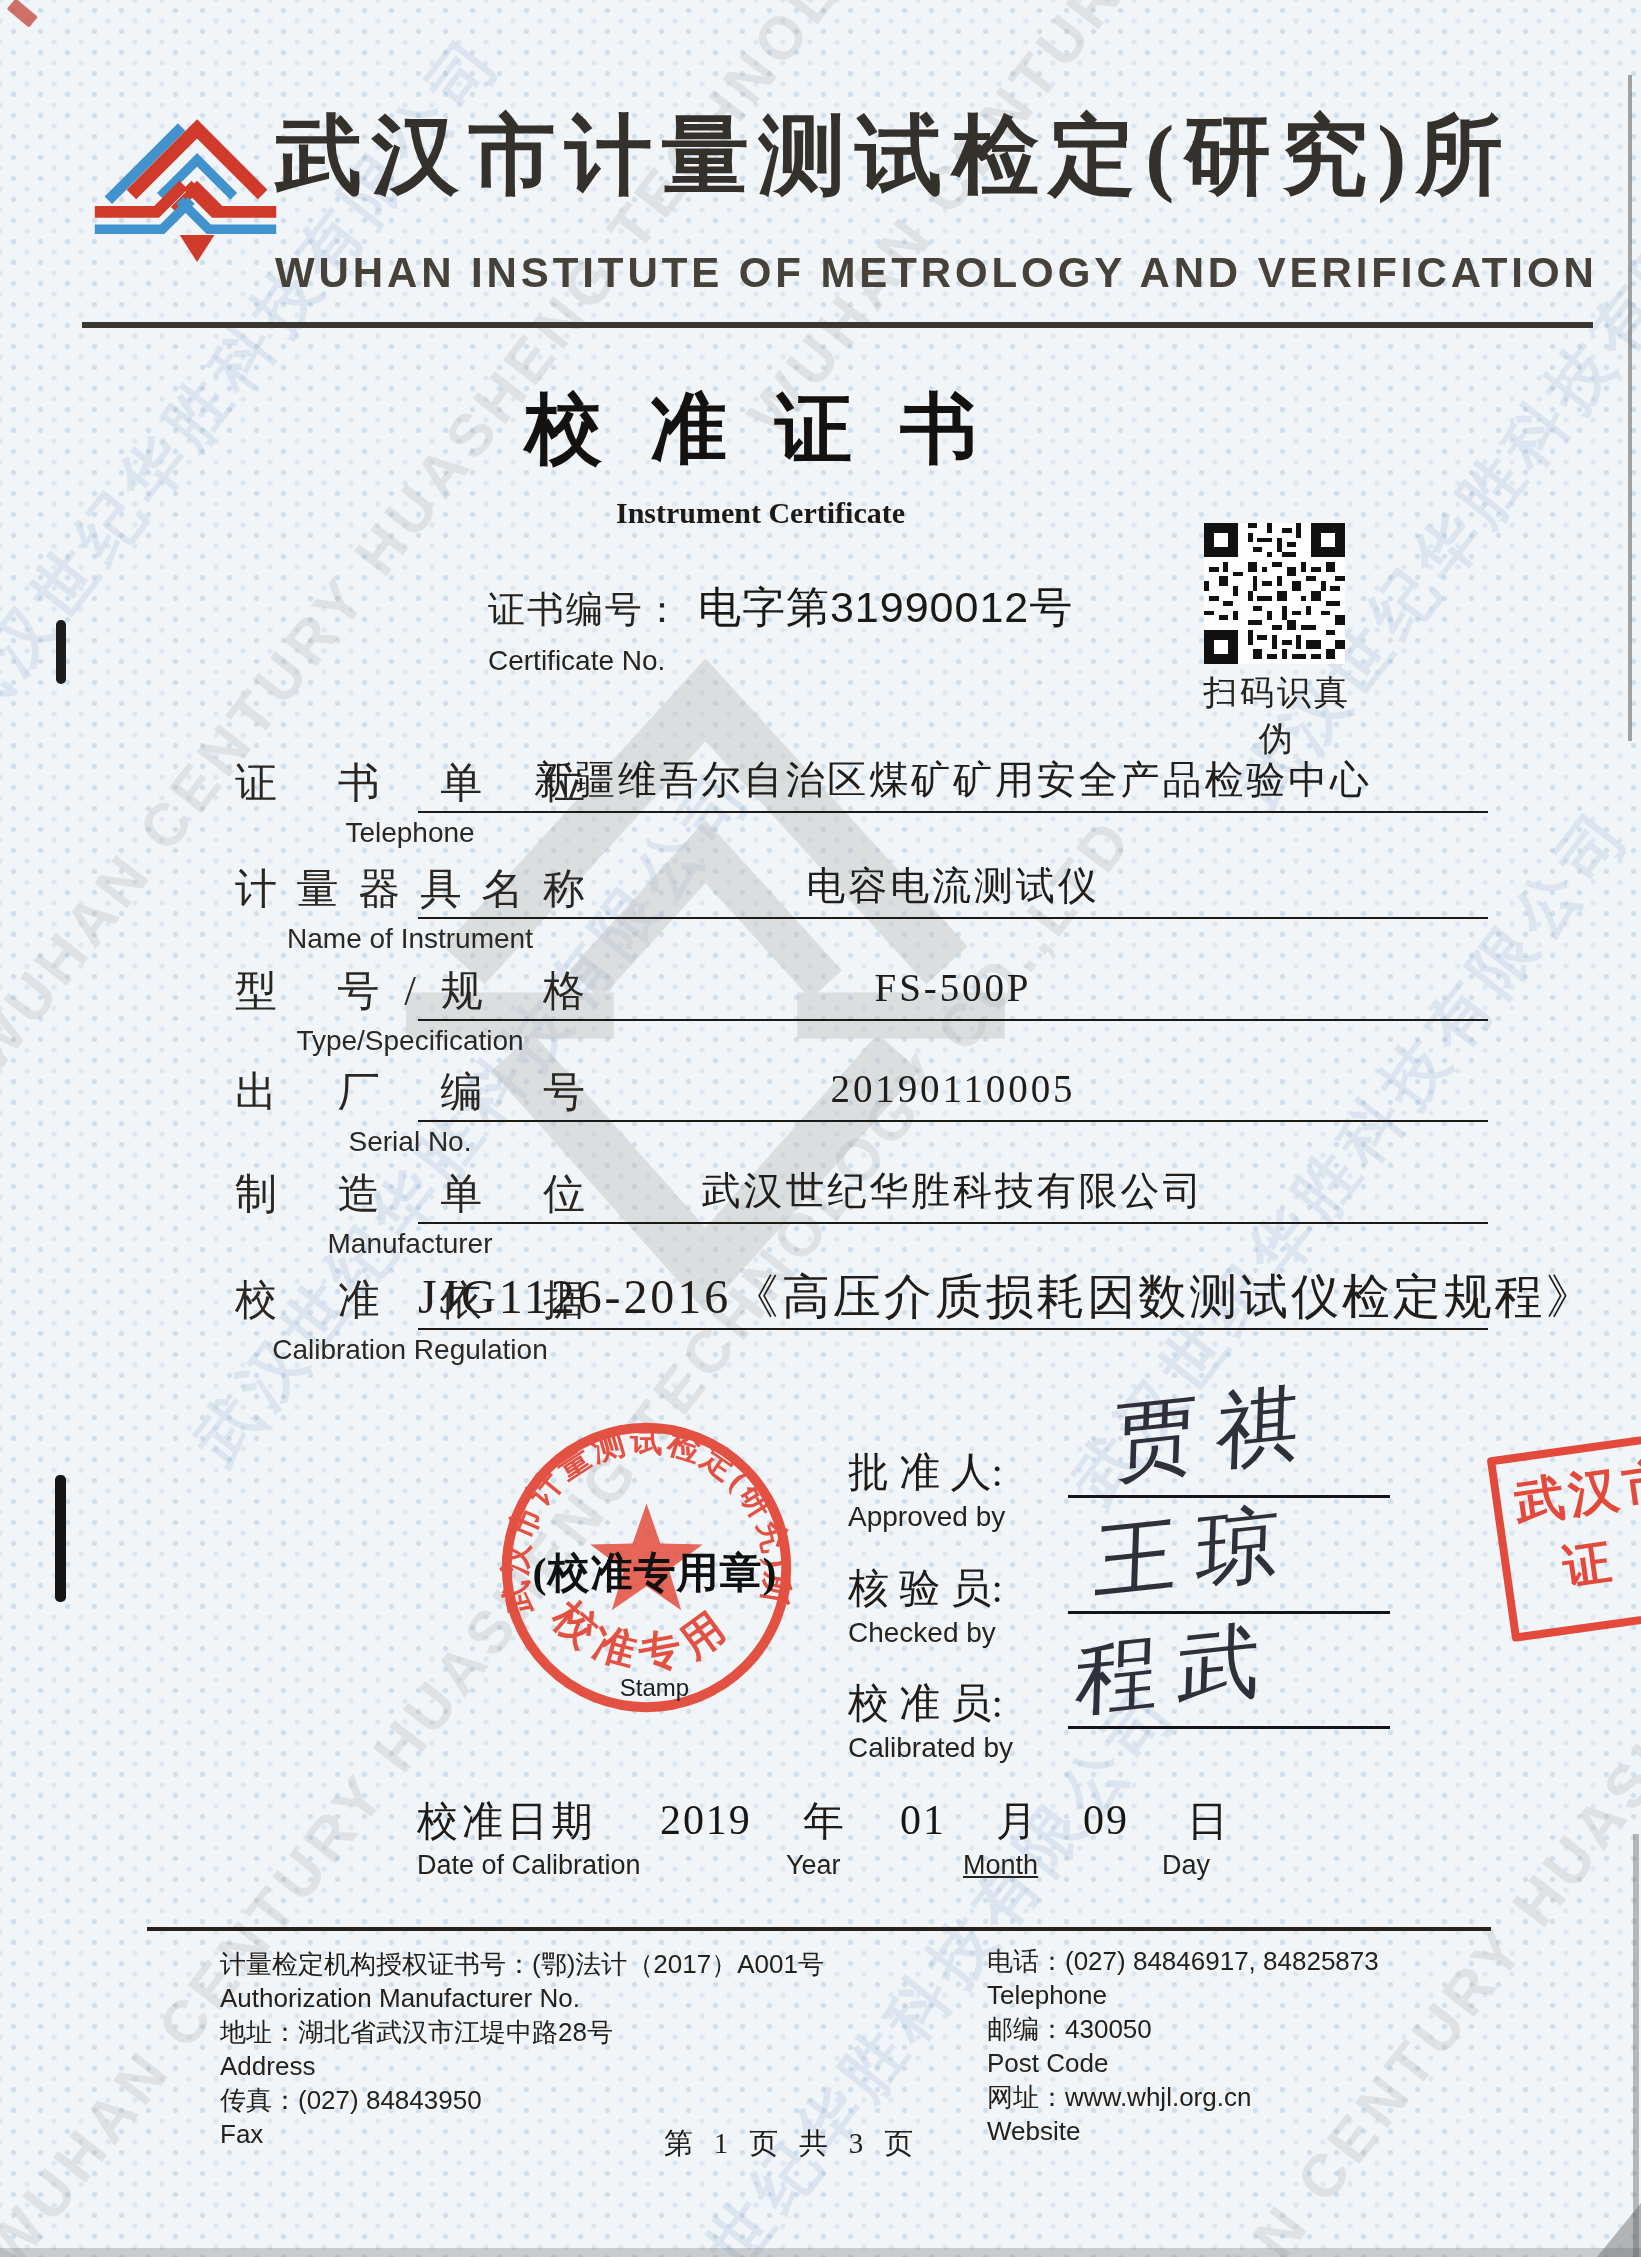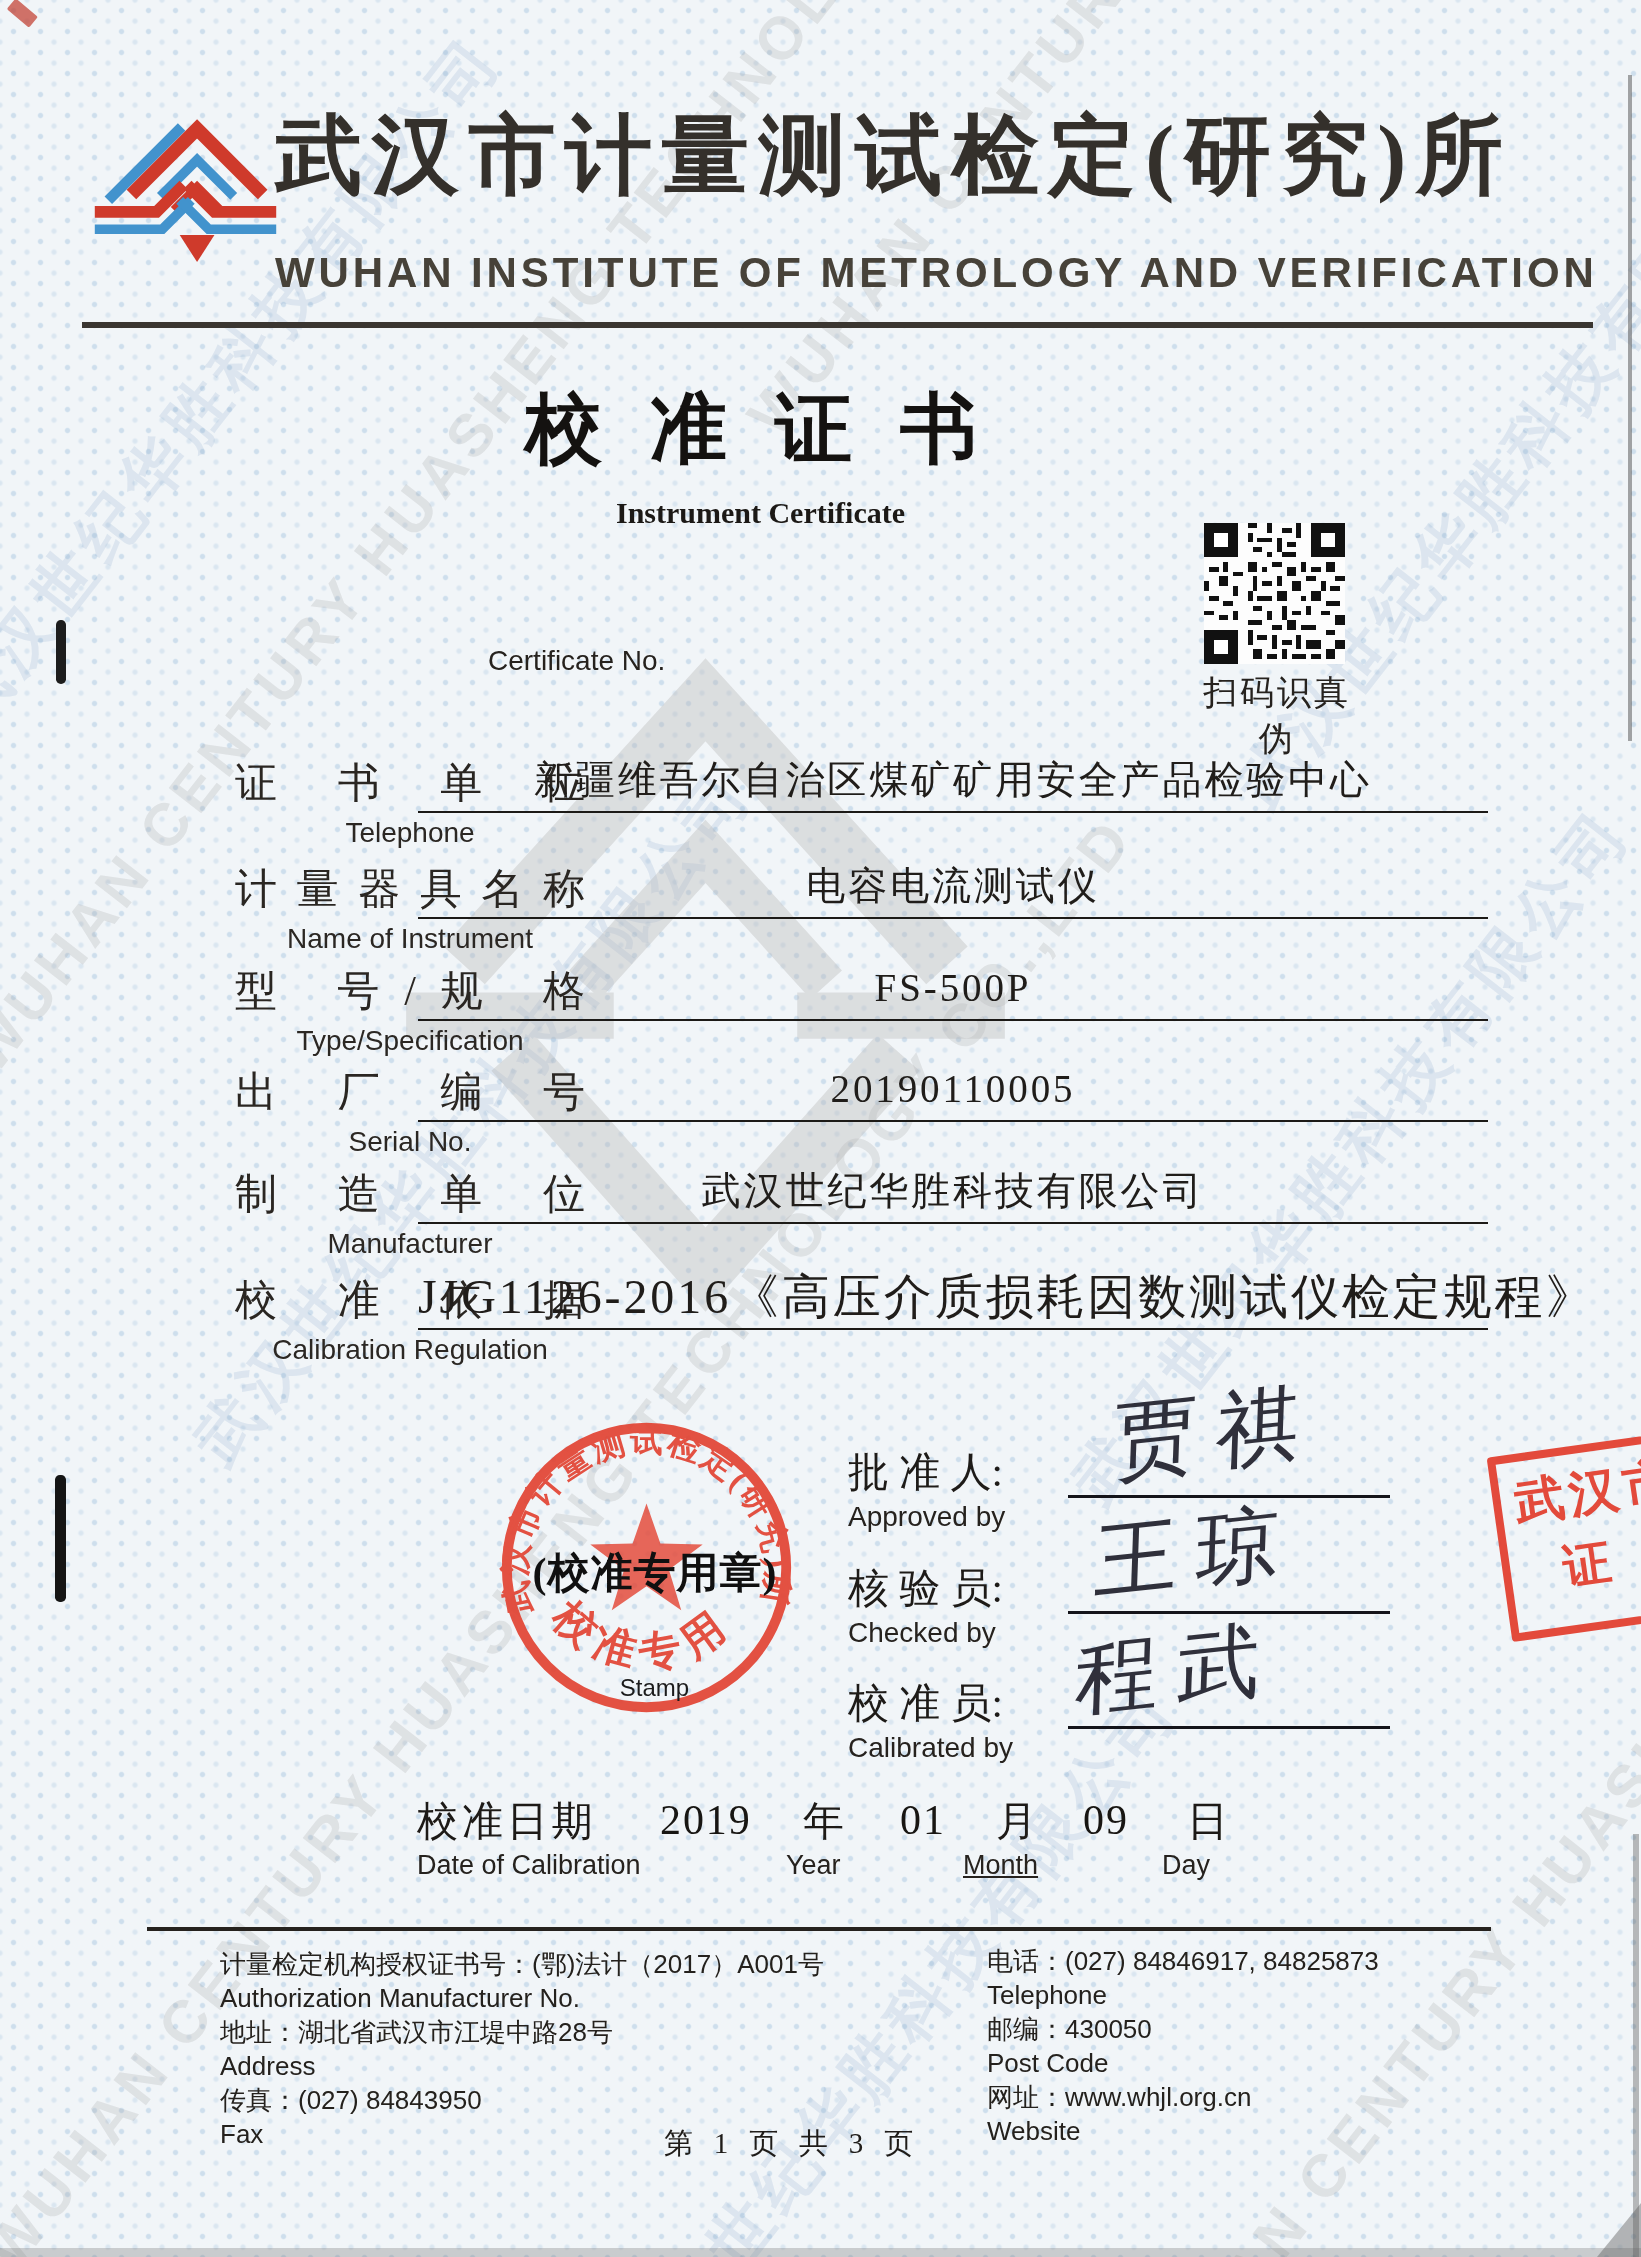--- a/index.html
+++ b/index.html
@@ -128,20 +128,24 @@
     </g>
     <polygon points="94,148 130,148 112,176" fill="#cf3a2b"></polygon>
   </svg>
   <div class="org-cn">武汉市计量测试检定(研究)所</div>
   <div class="org-en">WUHAN INSTITUTE OF METROLOGY AND VERIFICATION</div>
   <div class="header-rule"></div>
 
   <div class="title-cn">校准证书</div>
   <div class="title-en">Instrument Certificate</div>
 
+  <div class="certno">
+    <span class="certno-label">证书编号：</span>
+    <span class="certno-value">电字第31990012号</span>
+  </div>
   <div class="certno-en">Certificate No.</div>
 
   <svg class="qr" width="141" height="141" viewBox="0 0 29 29" shape-rendering="crispEdges">
     <rect x="0" y="0" width="29" height="29" fill="#fdfdfd"></rect>
     <g fill="#111">
       <path d="M0 0h7v7h-7z M22 0h7v7h-7z M0 22h7v7h-7z"></path>
       <path d="M2 2h3v3h-3z" fill="#fff"></path>
         <path d="M24 2h3v3h-3z" fill="#fff"></path>
         <path d="M2 24h3v3h-3z" fill="#fff"></path>
       <rect x="9" y="0" width="2" height="1"></rect>

